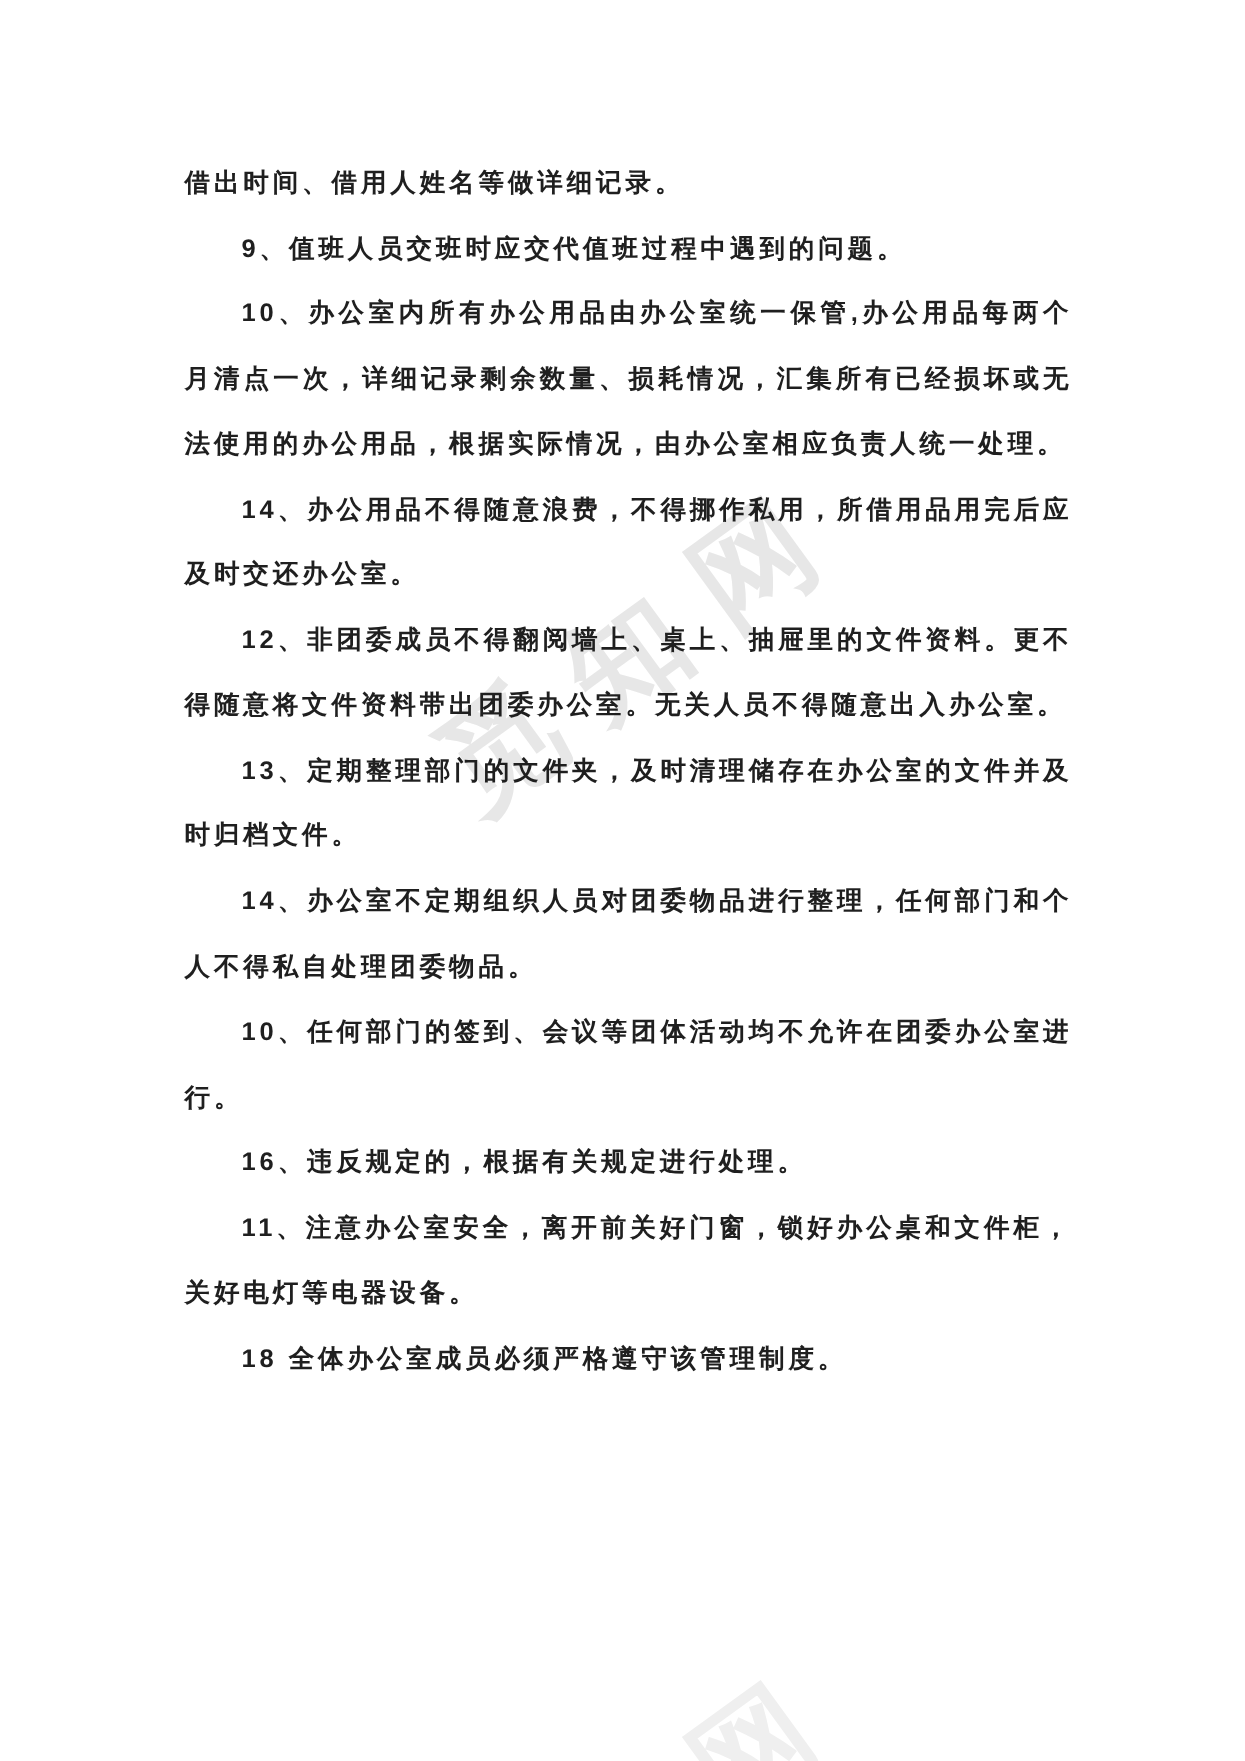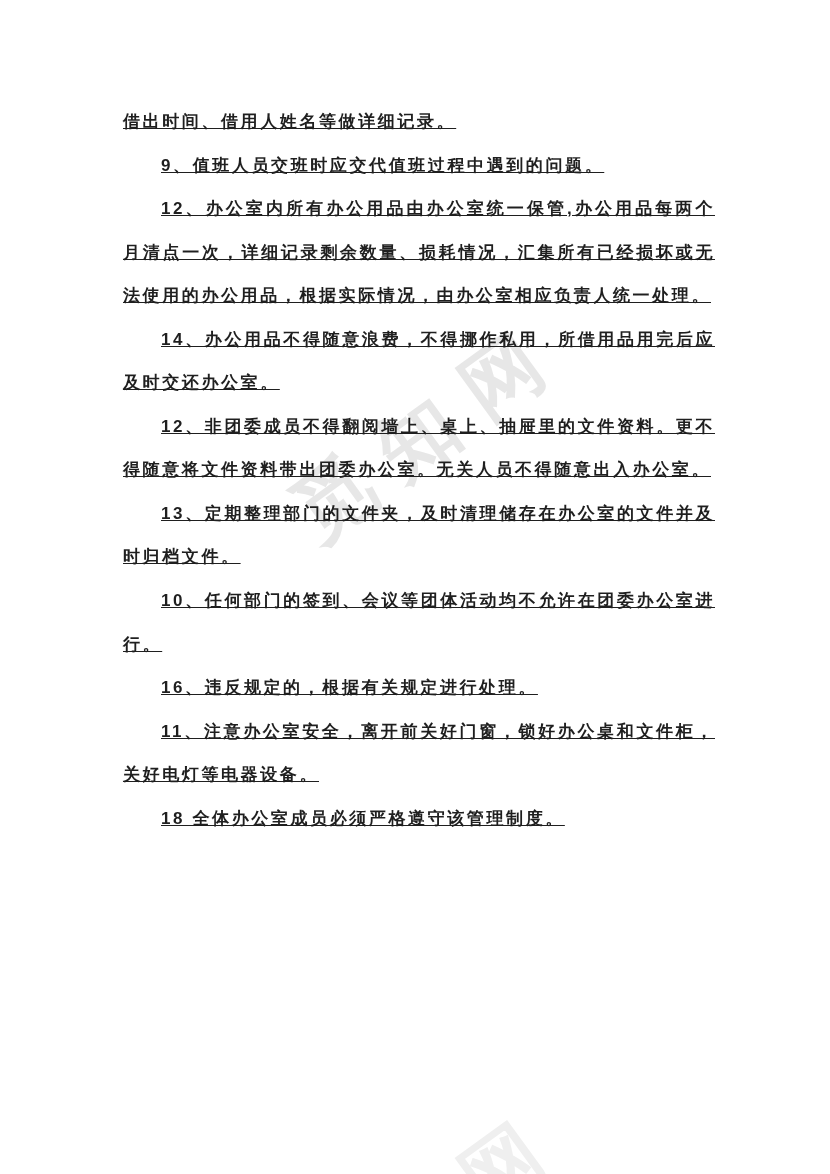--- a/index.html
+++ b/index.html
@@ -49,41 +49,41 @@
     font-weight: 700;
     line-height: 43.55px;
     letter-spacing: 2.6px;
     text-align: justify;
     text-justify: inter-ideograph;
   }
   .doc p {
     margin: 0;
     padding: 0;
     text-indent: 38px;
-    text-decoration: underline;
   }
   .doc p.continuation {
     text-indent: 0;
   }
 </style>
 </head>
 <body>
 
 <div class="page">
 
   <div class="watermark wm-mid">觅知网</div>
 
   <div class="watermark wm-bottom">觅知网</div>
 
   <div class="doc">
     <p class="continuation">借出时间、借用人姓名等做详细记录。</p>
     <p>9、值班人员交班时应交代值班过程中遇到的问题。</p>
-    <p>12、办公室内所有办公用品由办公室统一保管,办公用品每两个月清点一次，详细记录剩余数量、损耗情况，汇集所有已经损坏或无法使用的办公用品，根据实际情况，由办公室相应负责人统一处理。</p>
+    <p>10、办公室内所有办公用品由办公室统一保管,办公用品每两个月清点一次，详细记录剩余数量、损耗情况，汇集所有已经损坏或无法使用的办公用品，根据实际情况，由办公室相应负责人统一处理。</p>
     <p>14、办公用品不得随意浪费，不得挪作私用，所借用品用完后应及时交还办公室。</p>
     <p>12、非团委成员不得翻阅墙上、桌上、抽屉里的文件资料。更不得随意将文件资料带出团委办公室。无关人员不得随意出入办公室。</p>
     <p>13、定期整理部门的文件夹，及时清理储存在办公室的文件并及时归档文件。</p>
+    <p>14、办公室不定期组织人员对团委物品进行整理，任何部门和个人不得私自处理团委物品。</p>
     <p>10、任何部门的签到、会议等团体活动均不允许在团委办公室进行。</p>
     <p>16、违反规定的，根据有关规定进行处理。</p>
     <p>11、注意办公室安全，离开前关好门窗，锁好办公桌和文件柜，关好电灯等电器设备。</p>
     <p>18 全体办公室成员必须严格遵守该管理制度。</p>
   </div>
 
 </div>
 
 </body></html>

